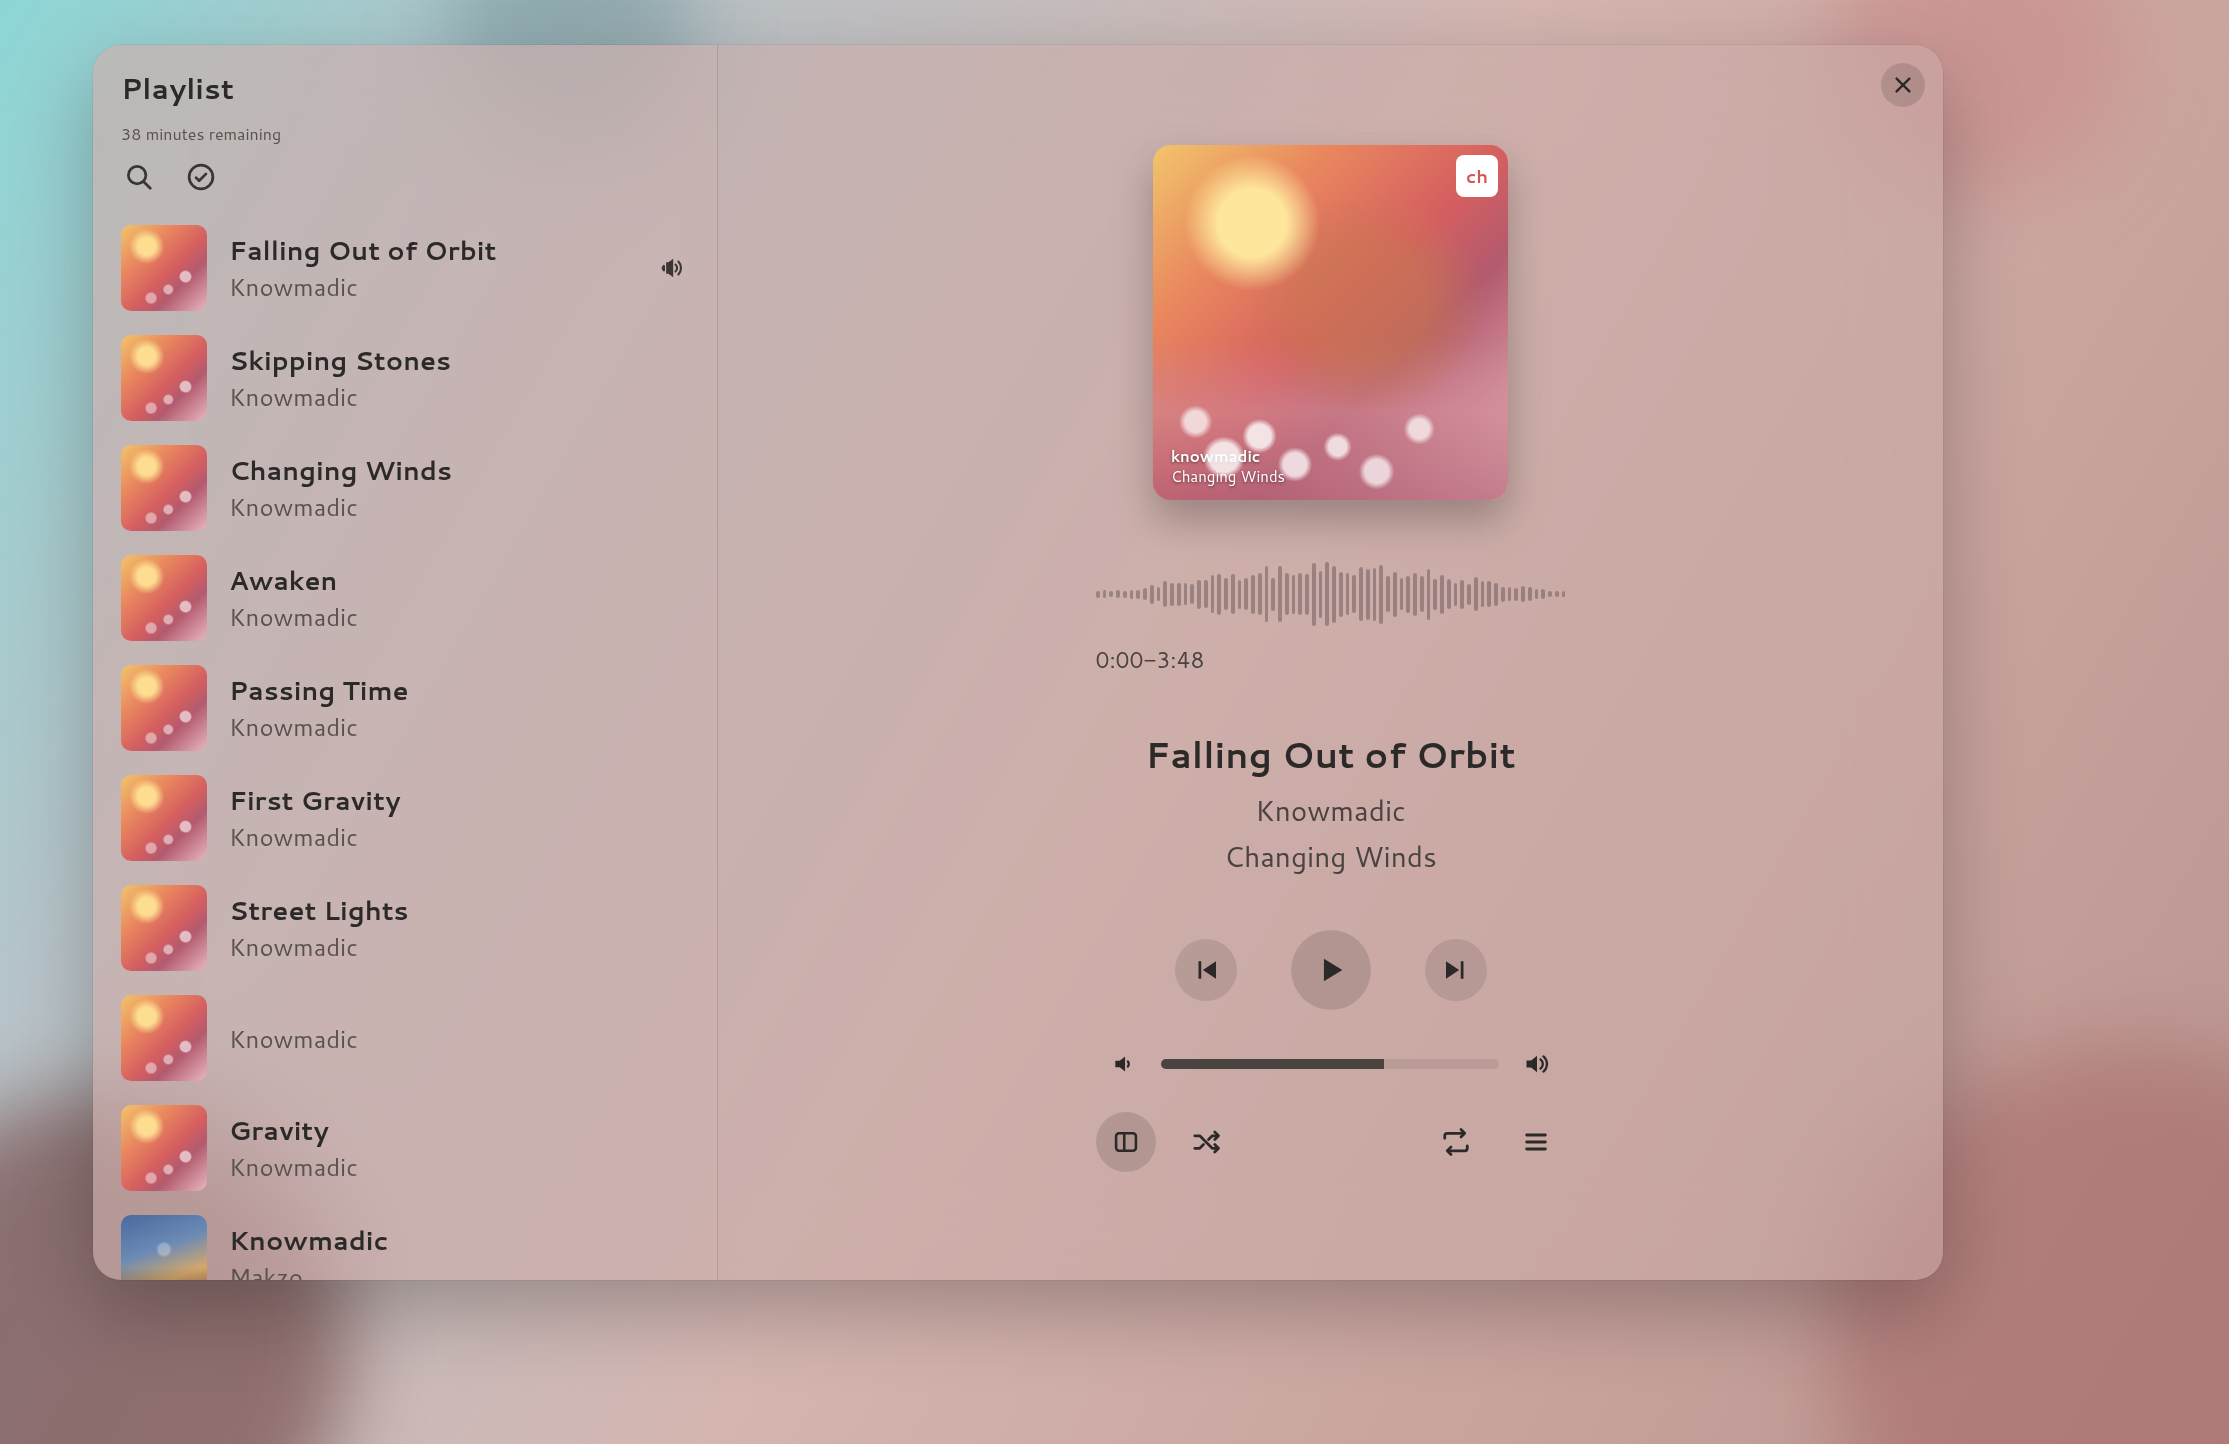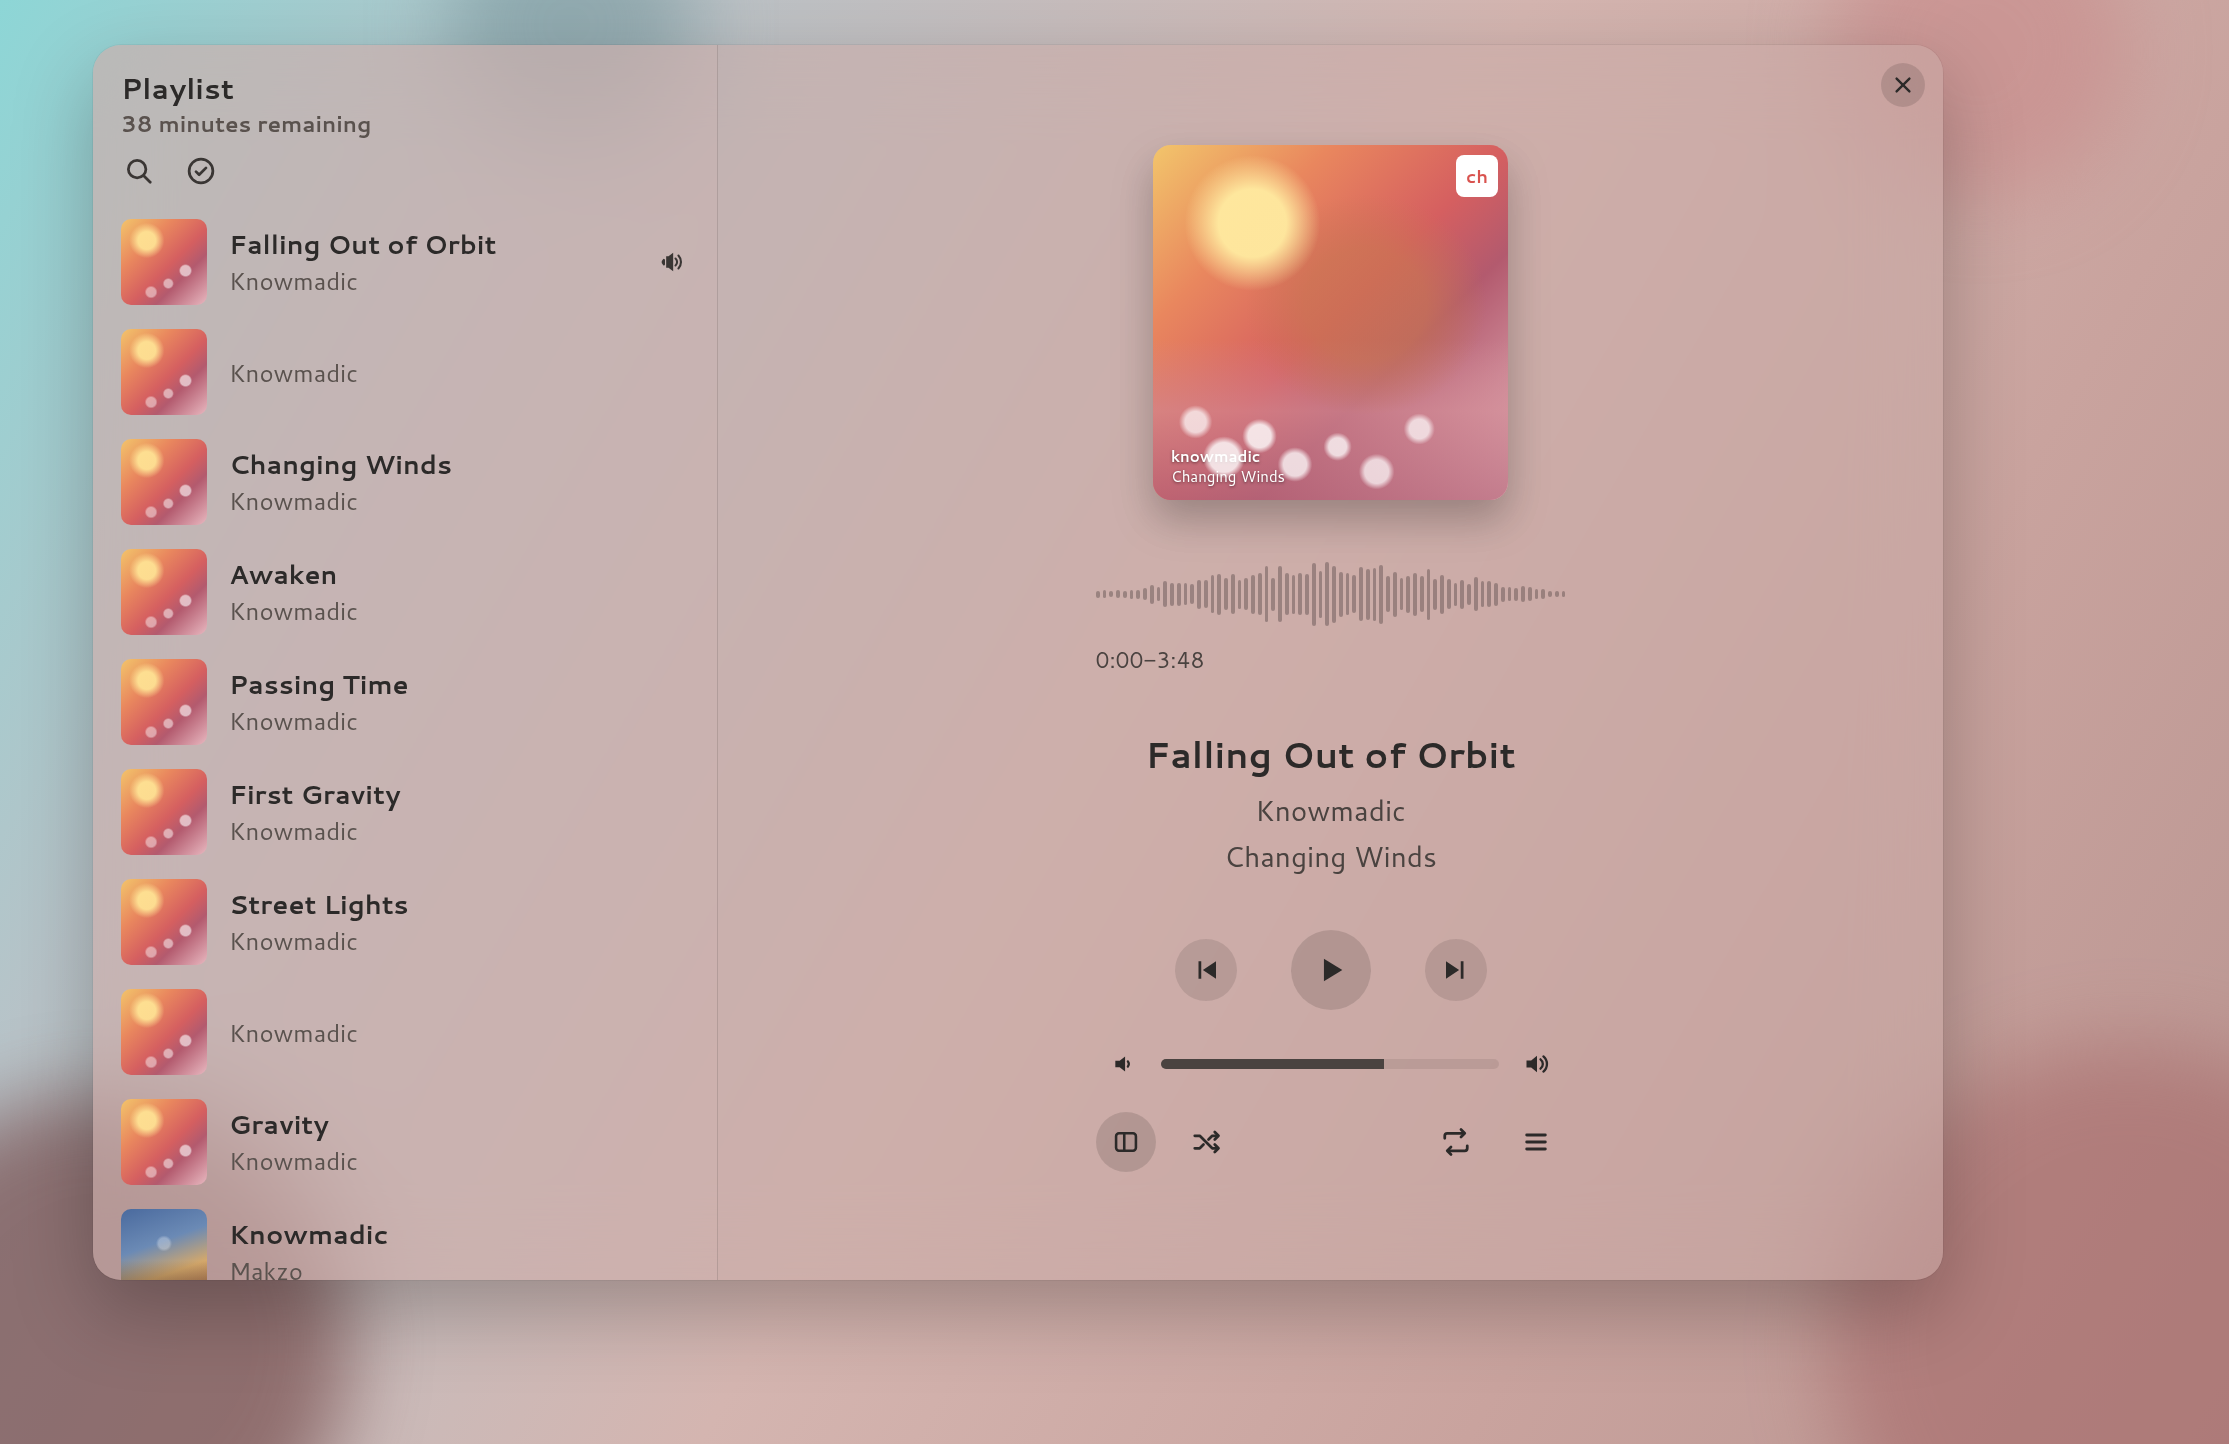--- a/index.html
+++ b/index.html
@@ -43,21 +43,21 @@
     background: rgba(210,185,180,0.25);
   }
   .sidebar-header {
     padding: 22px 28px 10px 28px;
     display: flex;
     align-items: flex-start;
     flex-direction: column;
   }
   .sidebar-header .titles { flex: 1; }
   .sidebar-title { font-size: 29px; font-weight: 700; color: #2c2a29; }
-  .sidebar-sub { font-size: 22px; color: #5a524e; margin-top: 0; font-weight: bold; }
+  .sidebar-sub { font-size: 16px; color: #5a524e; margin-top: 14px; }
   .sidebar-actions { display:flex; gap: 26px; padding-top: 14px; padding-right: 6px;}
   .icon-btn {
     width: 36px; height: 36px;
     display:flex; align-items:center; justify-content:center;
     color:#3a3634;
     cursor:pointer;
     border-radius:50%;
   }
 
   .track-list { flex:1; overflow:hidden; padding: 8px 14px 0 14px; }
@@ -275,20 +275,21 @@
           <div class="indicator">
             <svg width="28" height="28" viewBox="0 0 24 24" fill="currentColor">
               <path d="M4 14a3 3 0 010-4l.2-.2A1 1 0 016 10v4a1 1 0 01-1.8.6zM9 7l4-3v16l-4-3H7V7z"></path>
               <path d="M15 9a4 4 0 010 6M17.5 6.5a8 8 0 010 11" fill="none" stroke="currentColor" stroke-width="1.8" stroke-linecap="round"></path>
             </svg>
           </div>
         </div>
         <div class="track">
           <div class="art"></div>
           <div class="meta">
+            <div class="track-title">Skipping Stones</div>
             <div class="track-artist">Knowmadic</div>
           </div>
           <div class="indicator"></div>
         </div>
         <div class="track">
           <div class="art"></div>
           <div class="meta">
             <div class="track-title">Changing Winds</div>
             <div class="track-artist">Knowmadic</div>
           </div>

